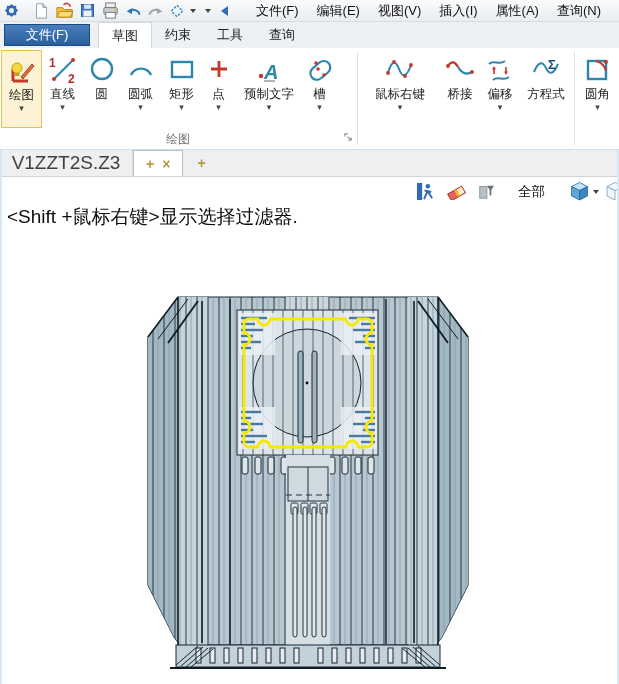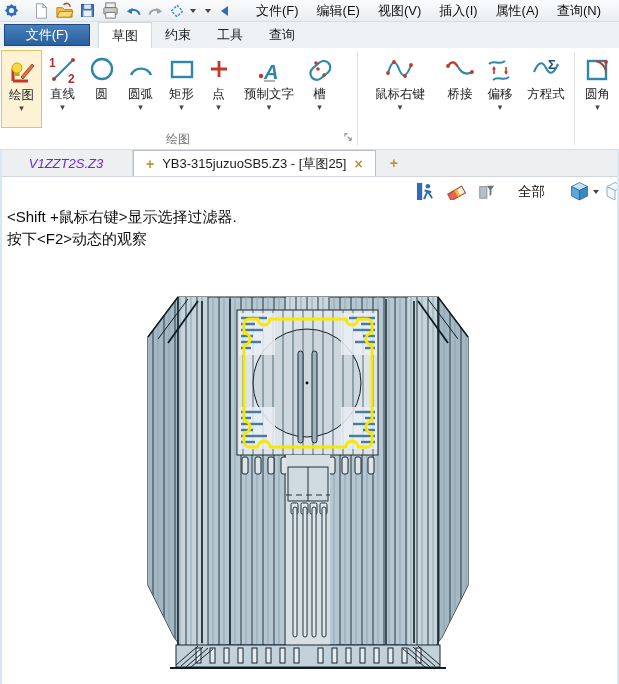--- a/index.html
+++ b/index.html
@@ -42,32 +42,32 @@
   .rbtn .ricon { height:34px; display:flex; align-items:center; justify-content:center; }
   .rbtn .rlabel { font-size:12.5px; color:#222; line-height:15px; white-space:nowrap; }
   .rbtn .rcaret { font-size:9px; color:#444; line-height:10px; height:10px; }
   .rbtn.selected { background:#fdf3d4; border:1px solid #e9c158; }
   #launcher { position:absolute; right:3px; bottom:3px; }
 
   
   #doc-tabs { position:absolute; left:0; top:150px; width:619px; height:27px;
     background:#edeff1; border-bottom:1px solid #d0d5d9; display:flex; align-items:stretch; }
   #dtab-1 { width:133px; display:flex; align-items:center; justify-content:center;
-    font-size:13px; color:#6d28d9; border-right:1px solid #d6dadd;font-style:italic; }
+    font-size:19px; color:#404040; border-right:1px solid #d6dadd; }
   #dtab-2 { background:#fff; border:1px solid #b9bfc5; border-bottom:none; padding:0 12px;
     display:flex; align-items:center; gap:8px; font-size:13px; color:#1a1a1a; }
   .gold { color:#b8963e; font-weight:bold; font-size:14px; }
   #new-tab { display:flex; align-items:center; padding:0 14px; }
 
   
   #viewbar { position:absolute; left:0; top:178px; width:619px; height:27px; background:#fff; }
   #scope-label { position:absolute; left:518px; top:5px; font-size:13.5px; color:#111; }
 
   
-  #hints { position:absolute; left:7px; top:206px; font-size:15px; color:#0d0d0d;
+  #hints { position:absolute; left:7px; top:206px; font-size:19px; color:#0d0d0d;
     line-height:22px; }
 
   
   .winborder { position:absolute; top:150px; bottom:0; width:2px; background:#d7e7f4; }
 
   #canvas-wrap { position:absolute; left:140px; top:289px; width:338px; height:384px; }
 </style>
 </head>
 <body>
 
@@ -313,21 +313,20 @@
       <span class="rlabel">圆角</span>
       <span class="rcaret">▾</span>
     </div>
   </div>
 </div>
 
 <div id="doc-tabs">
   <div id="dtab-1">V1ZZT2S.Z3</div>
   <div id="dtab-2">
     <span class="gold">+</span>
-    <span>YB3-315juzuoSB5.Z3 - [草图25]</span>
     <span class="gold">×</span>
   </div>
   <div id="new-tab" class="gold">+</div>
 </div>
 
 <div id="viewbar">
   <span class="abs" style="left:416px;top:4px">
     <svg width="19" height="19" viewBox="0 0 20 20">
       <rect x="1" y="1" width="5.5" height="18" fill="#2f6cb3"></rect>
       <circle cx="12.5" cy="4.5" r="2.4" fill="#2f6cb3"></circle>
@@ -365,21 +364,20 @@
       <g stroke="#7fa8c8" stroke-width="0.9" fill="#f2f8fc">
         <path d="M10,1.5 L18,5.5 L10,9.5 L2,5.5 Z"></path>
         <path d="M2,5.5 L10,9.5 V19 L2,15 Z"></path>
       </g>
     </svg>
   </span>
 </div>
 
 <div id="hints">
   <div>&lt;Shift +鼠标右键&gt;显示选择过滤器.</div>
-  <div>按下&lt;F2&gt;动态的观察</div>
 </div>
 
 <div class="winborder" style="left:0"></div>
 <div class="winborder" style="right:0"></div>
 
 <div id="canvas-wrap">
 <svg width="338" height="384" viewBox="0 0 338 384">
   <defs>
     <clipPath id="bodyClip">
       <path d="M38,8 L298,8 L328,48 L328,296 L302,348 L296,356 L40,356 L34,348 L8,296 L8,48 Z"></path>

